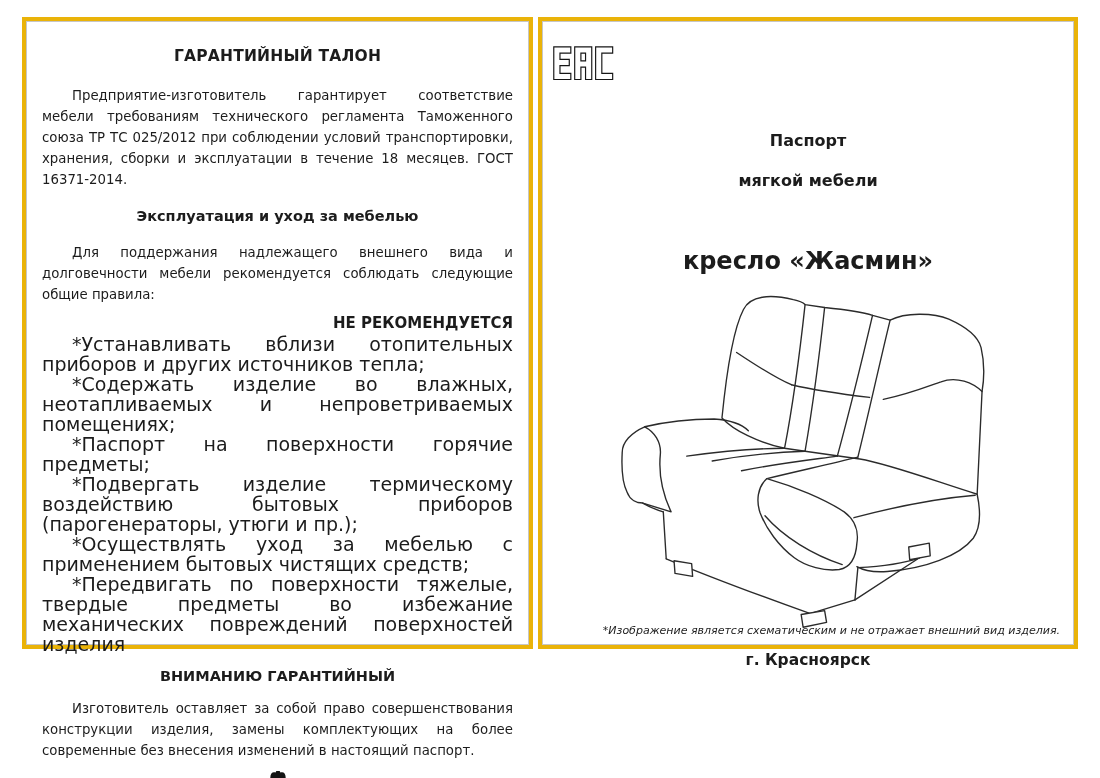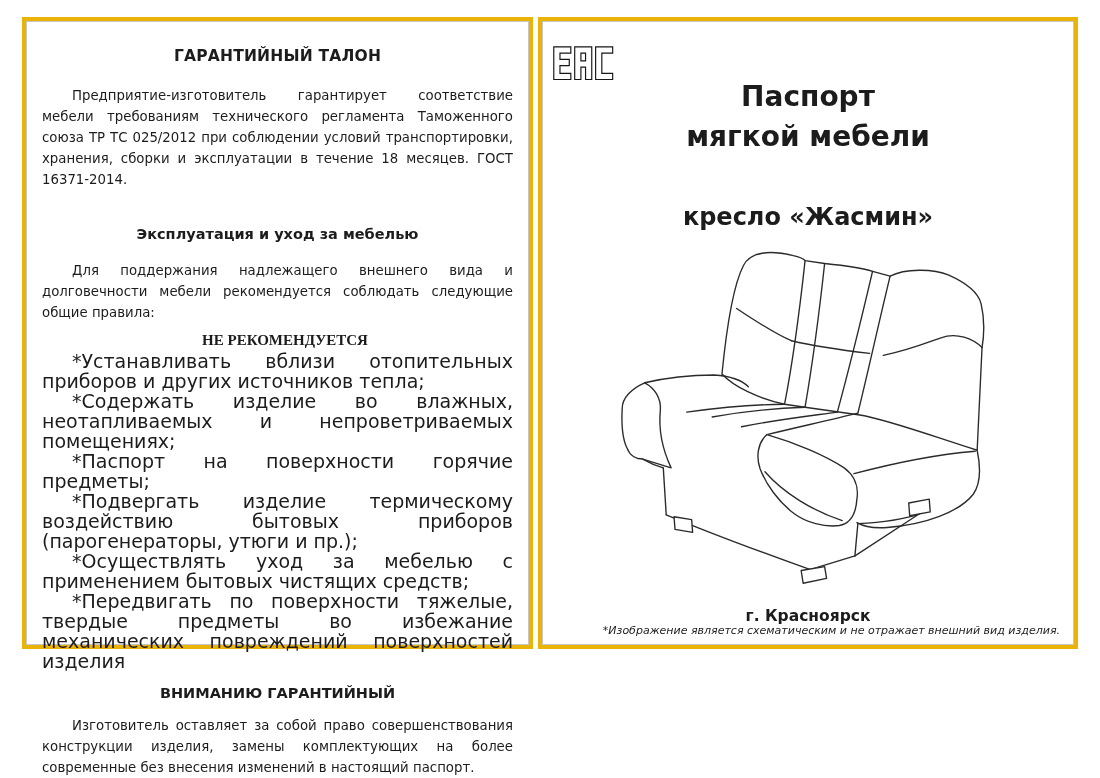--- a/index.html
+++ b/index.html
@@ -21,44 +21,43 @@
   .doc-title {
     font-size:15.5px; font-weight:bold; text-align:center;
     margin:12px 0 20px 0; letter-spacing:0.2px;
   }
   .para {
     font-size:13.3px; line-height:21px; text-align:justify;
     text-indent:30px;
   }
   .h-center {
     font-size:14.5px; font-weight:bold; text-align:center;
-    margin:36px 0 18px 0;
+    margin:18px 0 18px 0;
   }
   .h-left {
-    font-size:15px; font-weight:bold; text-align:center;
+    font-size:15px; font-weight:bold; text-align:right;
     margin:9px 0 2px 15px;
-    font-family:Liberation Serif, serif;
   }
   .bullet {
     font-size:19px; line-height:20px; text-align:justify;
     text-indent:30px;
   }
   .attention-head { margin-top:14px; margin-bottom:14px; }
 
   .logo-block { margin-top:10px; text-align:center; }
   .logo-sub {
     font-size:11px; font-weight:bold; letter-spacing:0.6px;
     text-align:center; margin-top:18px; color:#111;
   }
 
   
   .eac { position:absolute; left:11px; top:20px; }
   .pass-title {
-    margin-top:56px; text-align:center;
-    font-size:28px; font-weight:bold; line-height:40px;
+    margin-top:100px; text-align:center;
+    font-size:16px; font-weight:bold; line-height:40px;
   }
   .product-name {
     margin-top:40px; text-align:center;
     font-size:24px; font-weight:bold; line-height:40px;
   }
   .chair-wrap { text-align:center; margin-top:4px; }
   .city {
     text-align:center; font-size:15.5px; font-weight:bold;
     margin-top:14px;
   }

